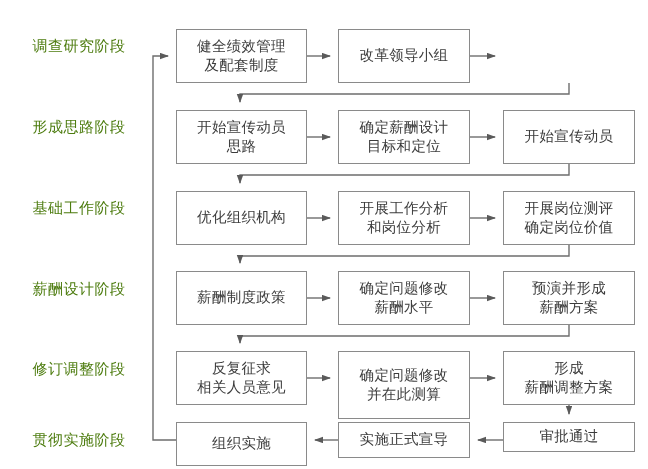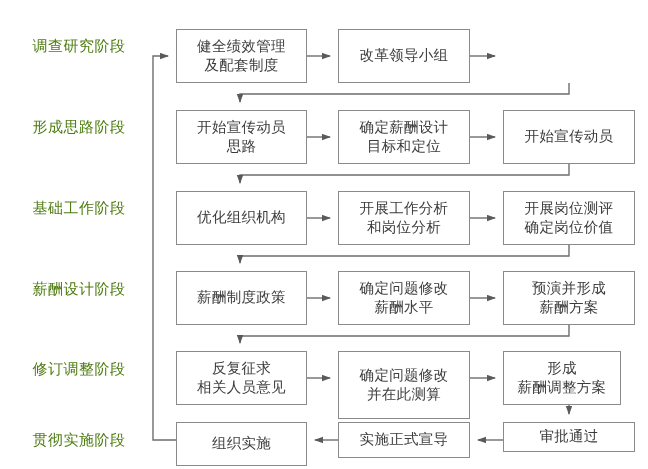--- a/index.html
+++ b/index.html
@@ -156,21 +156,21 @@
   </div>
 
   <div class="node" style="left:176px; top:351px; width:131px; height:54px">
     <span class="line">反复征求</span>
     <span class="line">相关人员意见</span>
   </div>
   <div class="node" style="left:338px; top:351px; width:132px; height:68px">
     <span class="line">确定问题修改</span>
     <span class="line">并在此测算</span>
   </div>
-  <div class="node" style="left:503px; top:351px; width:118px; height:54px">
+  <div class="node" style="left:503px; top:351px; width:132px; height:54px">
     <span class="line">形成</span>
     <span class="line">薪酬调整方案</span>
   </div>
 
   <div class="node" style="left:176px; top:422px; width:131px; height:44px">
     <span class="line">组织实施</span>
   </div>
   <div class="node" style="left:338px; top:422px; width:132px; height:36px">
     <span class="line">实施正式宣导</span>
   </div>

